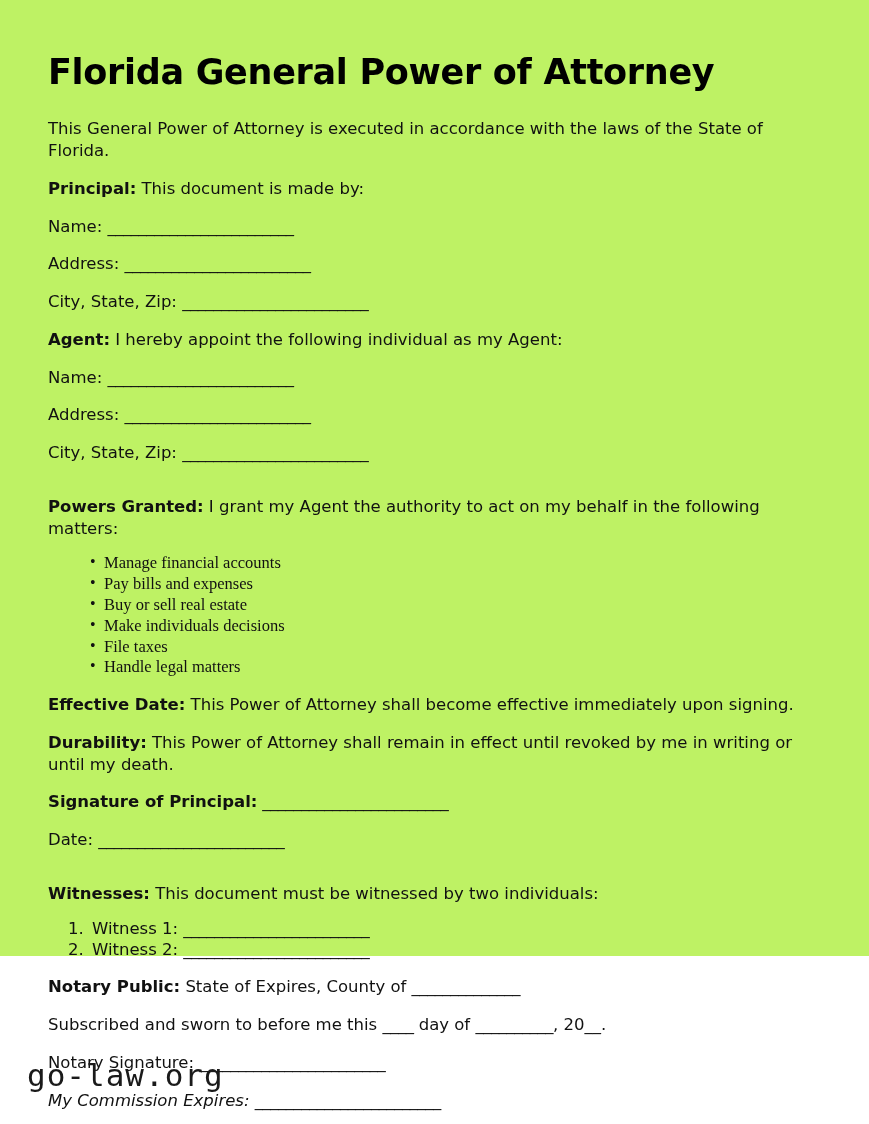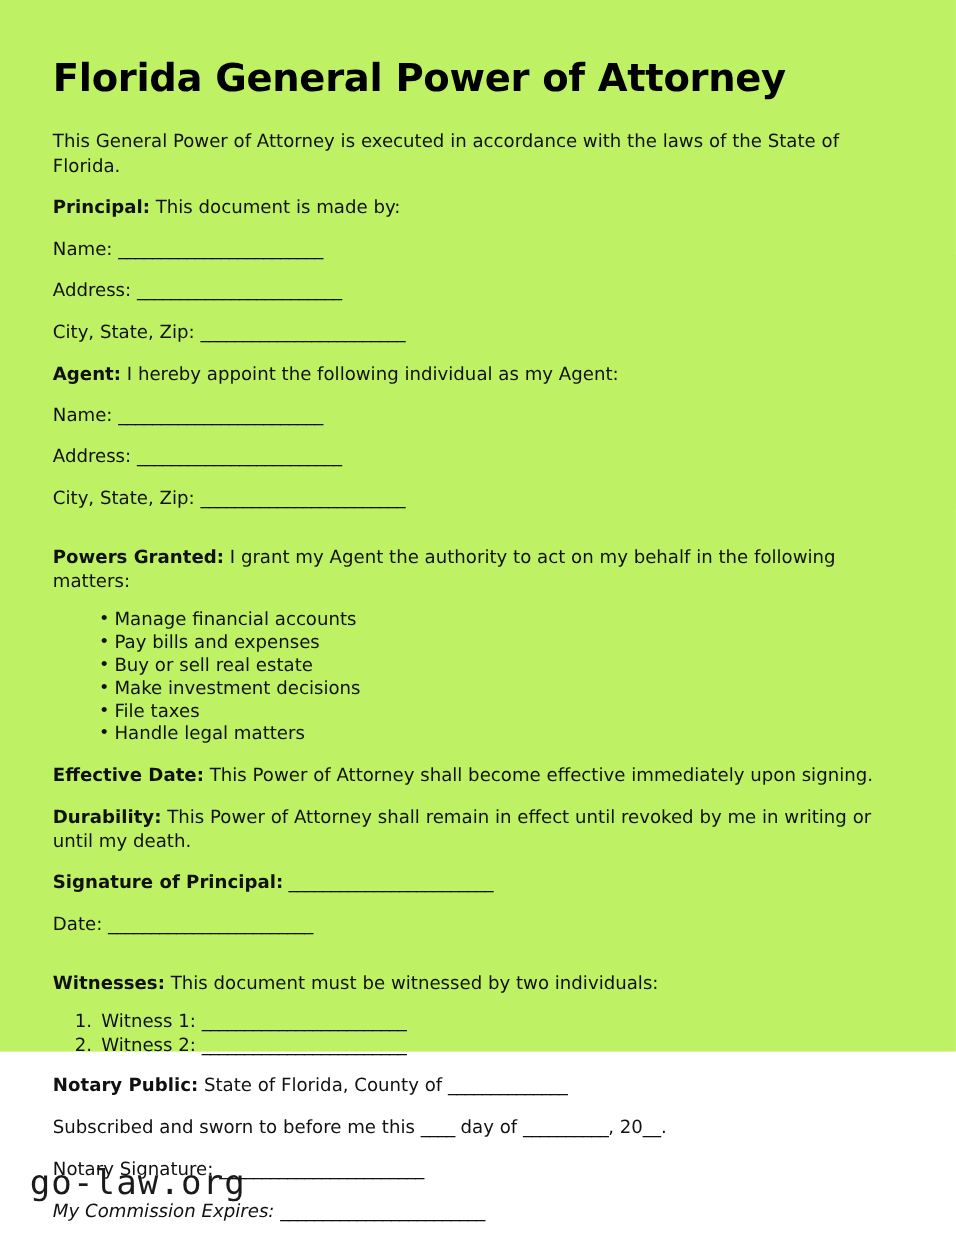--- a/index.html
+++ b/index.html
@@ -68,20 +68,21 @@
     font-family: "DejaVu Sans", sans-serif;
     letter-spacing: -0.5px;
     white-space: pre;
   }
 
   
   ul.powers {
     margin: 10px 0 16px 0;
     padding: 0 0 0 42px;
     list-style: none;
+    font-family: Liberation Serif, serif;
   }
   ul.powers li {
     font-size: 16.5px;
     line-height: 1.26;
     position: relative;
     padding-left: 14px;
     color: #111;
   }
   ul.powers li::before {
     content: "\2022";
@@ -171,21 +172,21 @@
     </p>
 
     <p class="para tight">
       <span class="lbl">Powers Granted:</span><span> I grant my Agent the authority to act on my behalf in the following matters:</span>
     </p>
 
     <ul class="powers">
       <li>Manage financial accounts</li>
       <li>Pay bills and expenses</li>
       <li>Buy or sell real estate</li>
-      <li>Make investment decisions</li>
+      <li>Make individuals decisions</li>
       <li>File taxes</li>
       <li>Handle legal matters</li>
     </ul>
 
     <p class="para">
       <span class="lbl">Effective Date:</span><span> This Power of Attorney shall become effective immediately upon signing.</span>
     </p>
 
     <p class="para">
       <span class="lbl">Durability:</span><span> This Power of Attorney shall remain in effect until revoked by me in writing or until my death.</span>
@@ -206,21 +207,21 @@
     <ol class="witnesses">
       <li>
         <span>Witness 1: </span><span class="blank">________________________</span>
       </li>
       <li>
         <span>Witness 2: </span><span class="blank">________________________</span>
       </li>
     </ol>
 
     <p class="para">
-      <span class="lbl">Notary Public:</span><span> State of Florida, County of </span><span class="blank">______________</span>
+      <span class="lbl">Notary Public:</span><span> State of Expires, County of </span><span class="blank">______________</span>
     </p>
 
     <p class="para">
       <span>Subscribed and sworn to before me this </span><span class="blank">____</span><span> day of </span><span class="blank">__________</span><span>, 20__.</span>
     </p>
 
     <p class="para">
       <span>Notary Signature: </span><span class="blank">________________________</span>
     </p>
 

